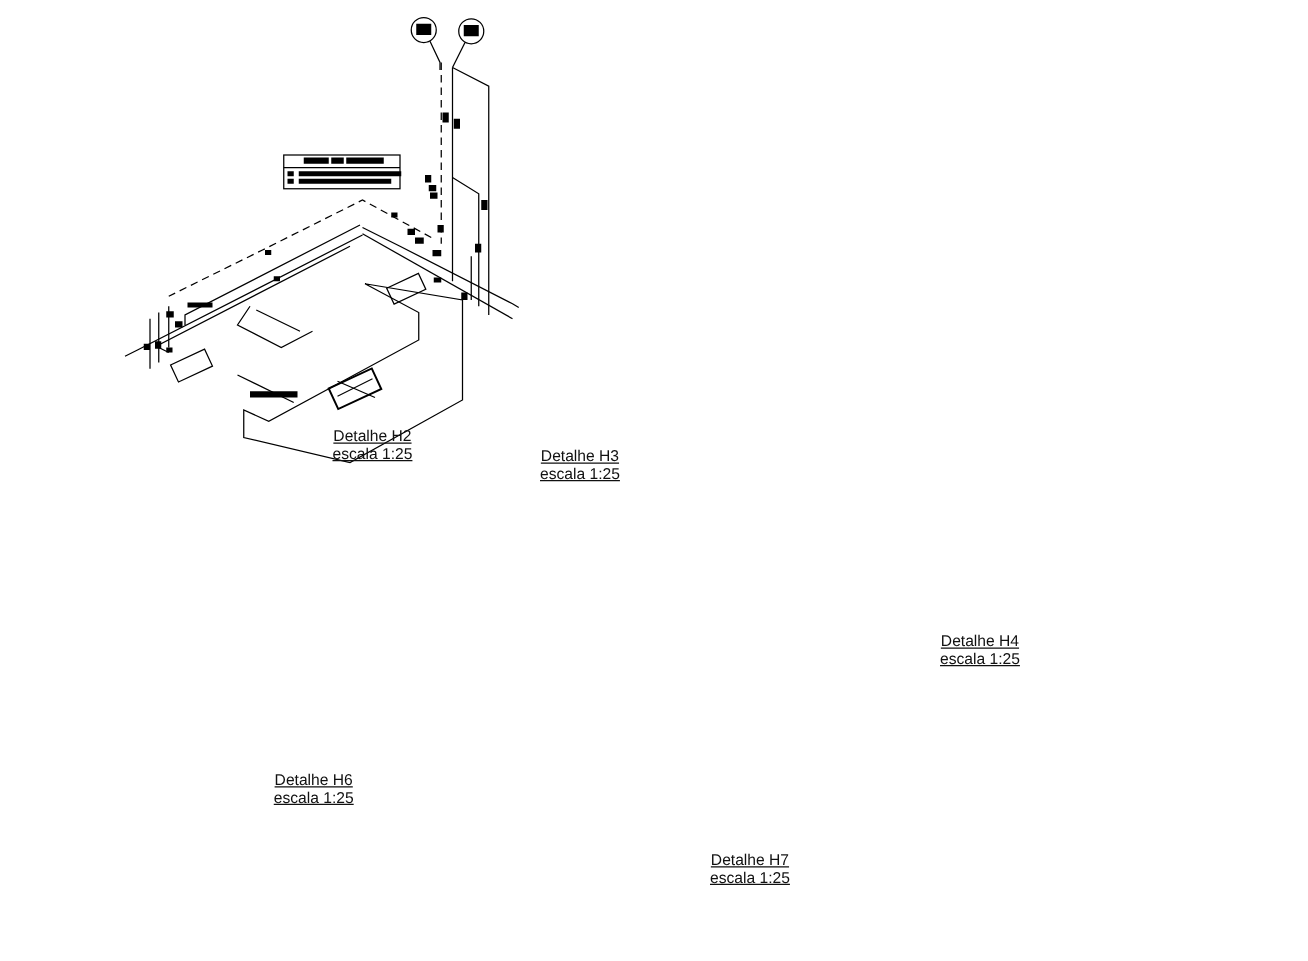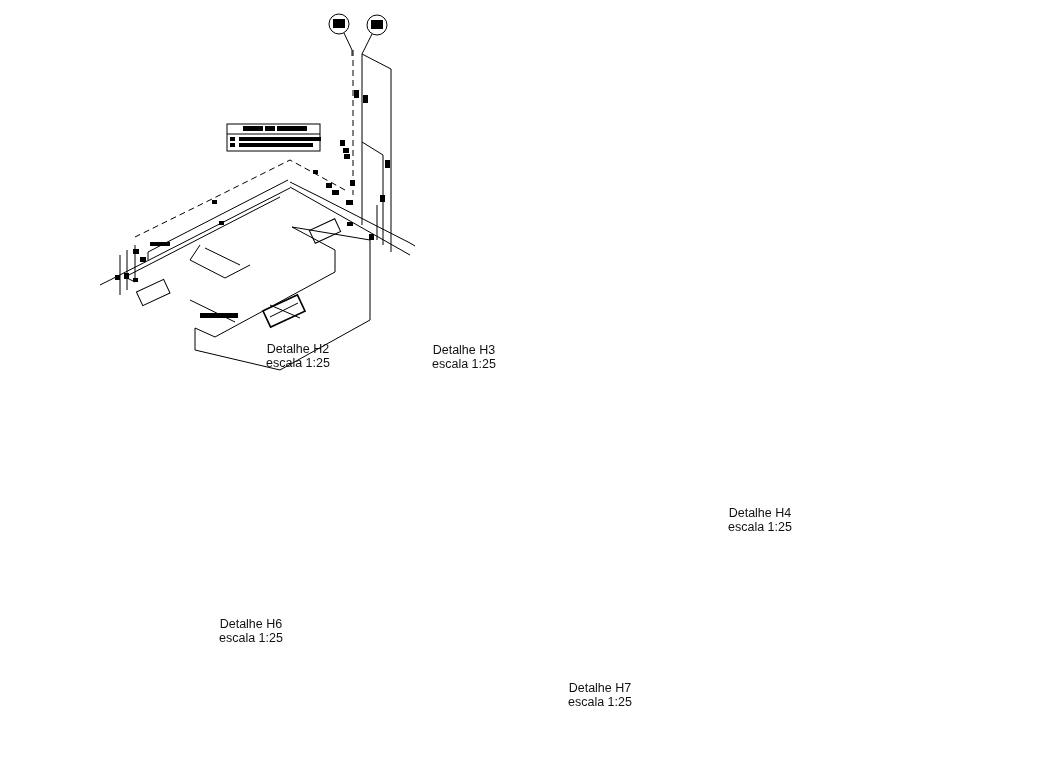--- a/index.html
+++ b/index.html
@@ -1,18 +1,18 @@
 <!DOCTYPE html>
 <html><head>
 <meta charset="utf-8">
 <style>
   html, body { margin: 0; padding: 0; background: #ffffff; }
   body { width: 1046px; height: 769px; position: relative; overflow: hidden; font-family: "Liberation Sans", sans-serif; }
   #sheet { position: absolute; left: 0; top: 0; width: 1046px; height: 769px; }
-  .label { position: absolute; font-size: 12.5px; line-height: 14px; color: #111; text-align: center; white-space: nowrap; }
+  .label { position: absolute; font-size: 12.5px; line-height: 14px; color: #111; text-align: center; white-space: nowrap; text-decoration: underline; }
 </style>
 </head>
 <body>
 
 
 
 <svg id="sheet" viewBox="0 0 1046 769" xmlns="http://www.w3.org/2000/svg">
   <defs>
     <style>
       .ln { stroke: #000; stroke-width: 1; fill: none; }
@@ -429,25 +429,25 @@
     <line class="dash" x1="117" y1="716" x2="160" y2="716" style="stroke-dasharray:4 3">
     <rect class="bar" x="162" y="713" width="95" height="5">
   </rect></line></rect></line></rect></g>
 
 
 
 <div class="label" style="left:266px; top:342px;">
   <div>Detalhe H2</div>
   <div>escala 1:25</div>
 </div>
-<div class="label" style="left:432px; top:343px;">
+<div class="label" style="left:432px; top:358px;">
   <div>Detalhe H3</div>
   <div>escala 1:25</div>
 </div>
-<div class="label" style="left:728px; top:506px;">
+<div class="label" style="left:752px; top:506px;">
   <div>Detalhe H4</div>
   <div>escala 1:25</div>
 </div>
 <div class="label" style="left:219px; top:617px;">
   <div>Detalhe H6</div>
   <div>escala 1:25</div>
 </div>
 <div class="label" style="left:568px; top:681px;">
   <div>Detalhe H7</div>
   <div>escala 1:25</div>

